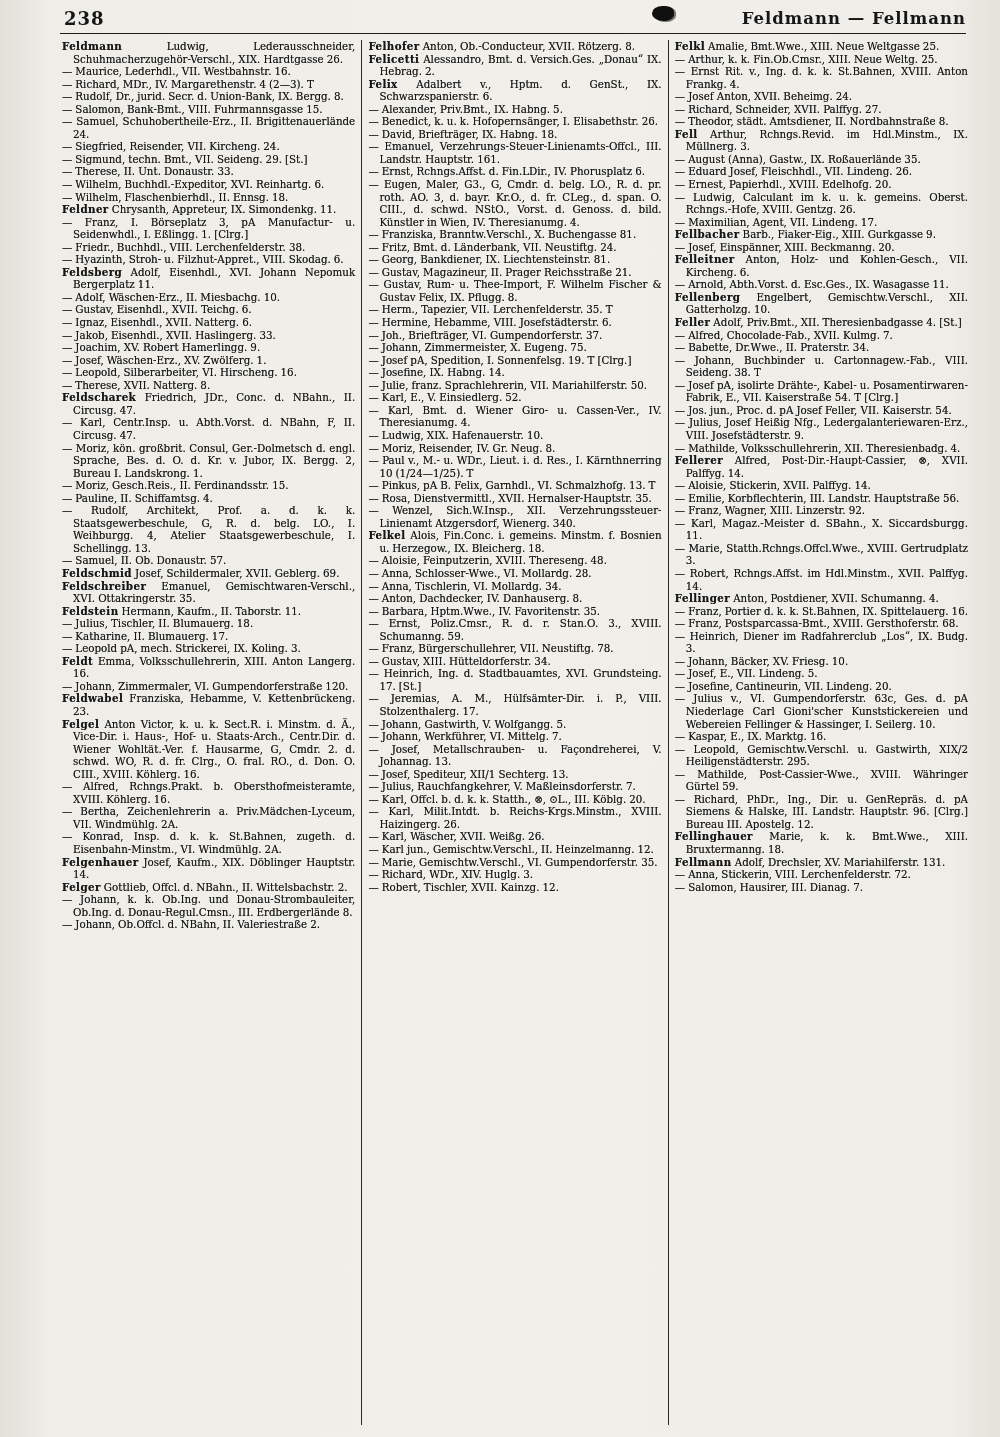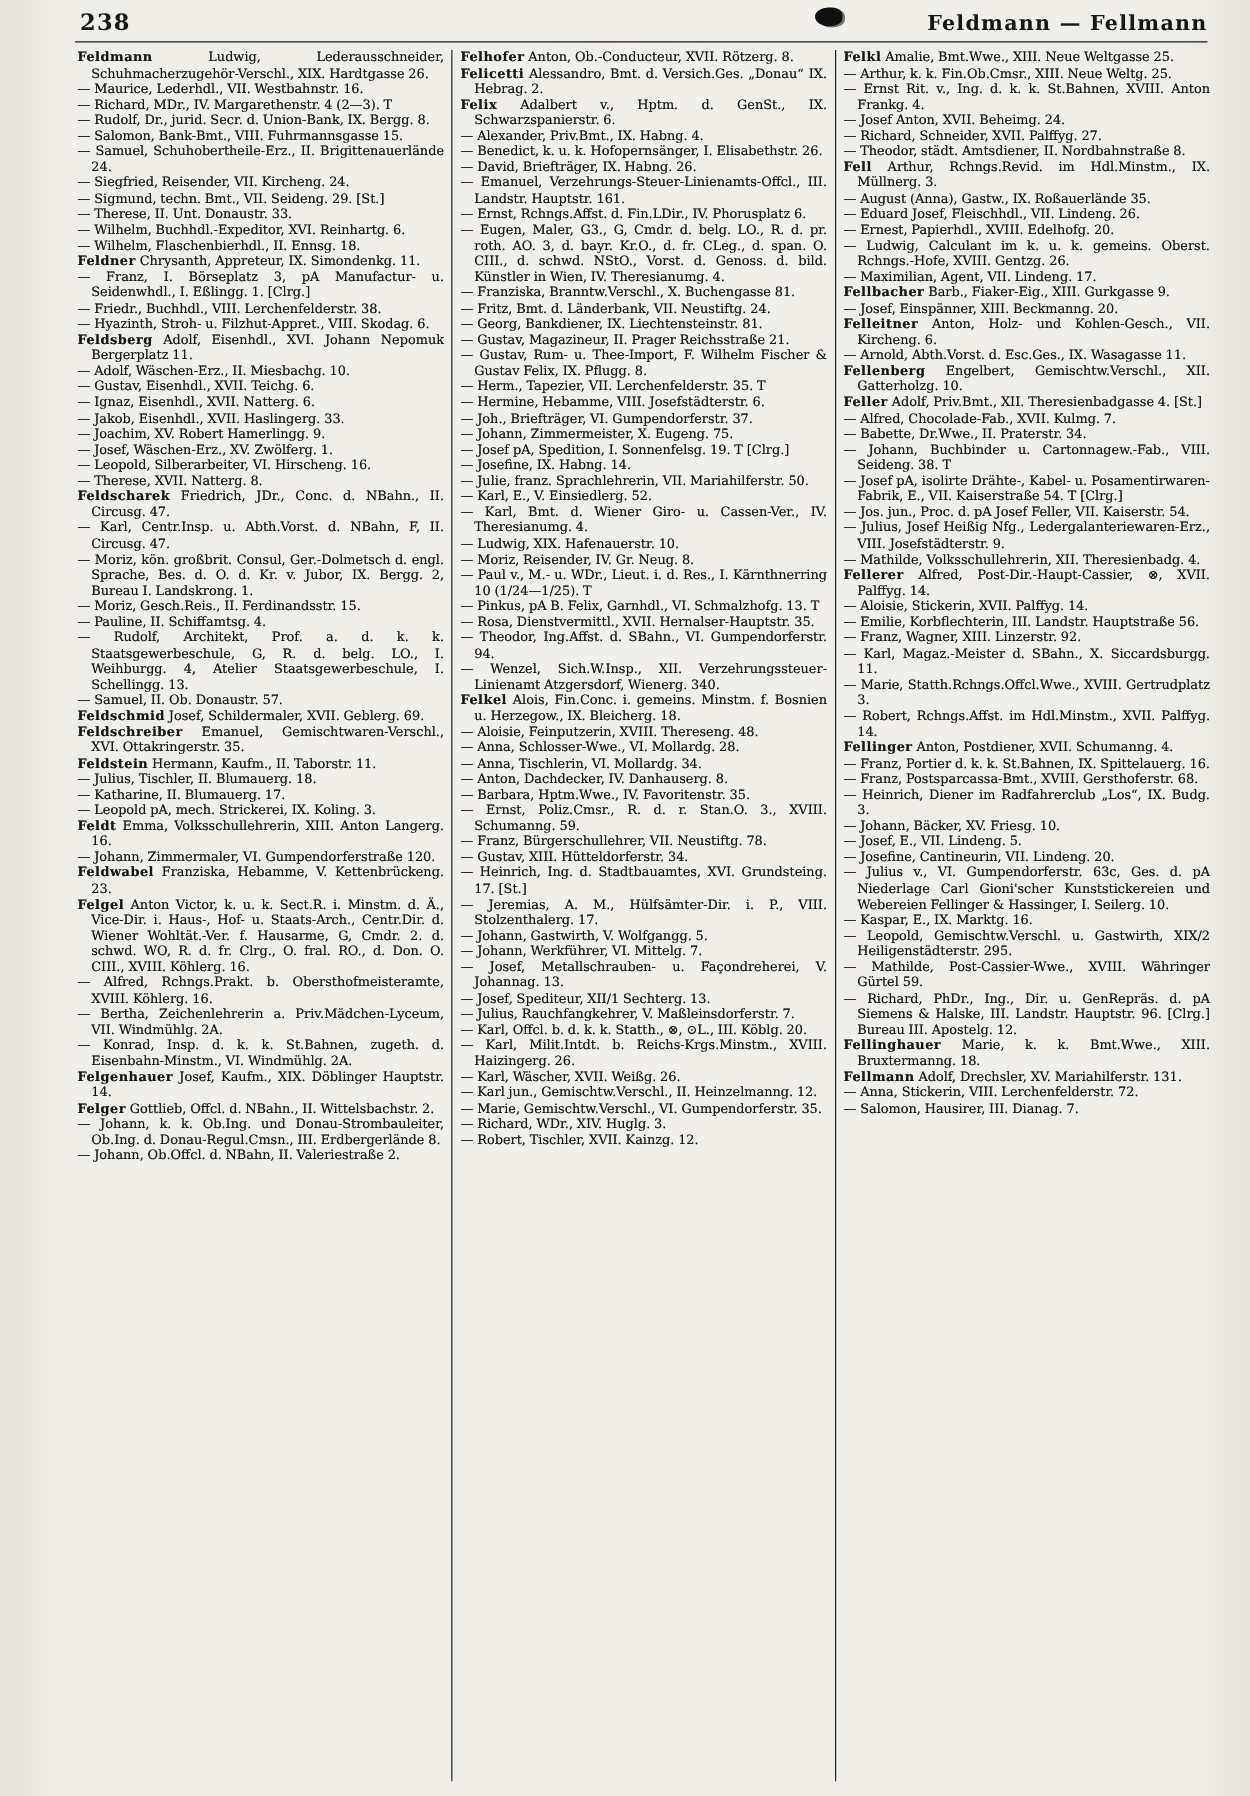--- a/index.html
+++ b/index.html
@@ -122,23 +122,23 @@
         <p class="entry"><b>Felgenhauer</b> Josef, Kaufm., XIX. Döblinger Hauptstr. 14.</p>
         <p class="entry"><b>Felger</b> Gottlieb, Offcl. d. NBahn., II. Wittelsbachstr. 2.</p>
         <p class="entry">— Johann, k. k. Ob.Ing. und Donau-Strombauleiter, Ob.Ing. d. Donau-Regul.Cmsn., III. Erdbergerlände 8.</p>
         <p class="entry">— Johann, Ob.Offcl. d. NBahn, II. Valeriestraße 2.</p>
       </div>
     <div class="vdiv"></div>
     <div class="col" id="col-1">
         <p class="entry"><b>Felhofer</b> Anton, Ob.-Conducteur, XVII. Rötzerg. 8.</p>
         <p class="entry"><b>Felicetti</b> Alessandro, Bmt. d. Versich.Ges. „Donau“ IX. Hebrag. 2.</p>
         <p class="entry"><b>Felix</b> Adalbert v., Hptm. d. GenSt., IX. Schwarzspanierstr. 6.</p>
-        <p class="entry">— Alexander, Priv.Bmt., IX. Habng. 4.</p>
+        <p class="entry">— Alexander, Priv.Bmt., IX. Habng. 5.</p>
         <p class="entry">— Benedict, k. u. k. Hofopernsänger, I. Elisabethstr. 26.</p>
-        <p class="entry">— David, Briefträger, IX. Habng. 26.</p>
+        <p class="entry">— David, Briefträger, IX. Habng. 18.</p>
         <p class="entry">— Emanuel, Verzehrungs-Steuer-Linienamts-Offcl., III. Landstr. Hauptstr. 161.</p>
         <p class="entry">— Ernst, Rchngs.Affst. d. Fin.LDir., IV. Phorusplatz 6.</p>
         <p class="entry">— Eugen, Maler, G3., G, Cmdr. d. belg. LO., R. d. pr. roth. AO. 3, d. bayr. Kr.O., d. fr. CLeg., d. span. O. CIII., d. schwd. NStO., Vorst. d. Genoss. d. bild. Künstler in Wien, IV. Theresianumg. 4.</p>
         <p class="entry">— Franziska, Branntw.Verschl., X. Buchengasse 81.</p>
         <p class="entry">— Fritz, Bmt. d. Länderbank, VII. Neustiftg. 24.</p>
         <p class="entry">— Georg, Bankdiener, IX. Liechtensteinstr. 81.</p>
         <p class="entry">— Gustav, Magazineur, II. Prager Reichsstraße 21.</p>
         <p class="entry">— Gustav, Rum- u. Thee-Import, F. Wilhelm Fischer &amp; Gustav Felix, IX. Pflugg. 8.</p>
         <p class="entry">— Herm., Tapezier, VII. Lerchenfelderstr. 35. T</p>
         <p class="entry">— Hermine, Hebamme, VIII. Josefstädterstr. 6.</p>
@@ -147,21 +147,20 @@
         <p class="entry">— Josef pA, Spedition, I. Sonnenfelsg. 19. T [Clrg.]</p>
         <p class="entry">— Josefine, IX. Habng. 14.</p>
         <p class="entry">— Julie, franz. Sprachlehrerin, VII. Mariahilferstr. 50.</p>
         <p class="entry">— Karl, E., V. Einsiedlerg. 52.</p>
         <p class="entry">— Karl, Bmt. d. Wiener Giro- u. Cassen-Ver., IV. Theresianumg. 4.</p>
         <p class="entry">— Ludwig, XIX. Hafenauerstr. 10.</p>
         <p class="entry">— Moriz, Reisender, IV. Gr. Neug. 8.</p>
         <p class="entry">— Paul v., M.- u. WDr., Lieut. i. d. Res., I. Kärnthnerring 10 (1/24—1/25). T</p>
         <p class="entry">— Pinkus, pA B. Felix, Garnhdl., VI. Schmalzhofg. 13. T</p>
         <p class="entry">— Rosa, Dienstvermittl., XVII. Hernalser-Hauptstr. 35.</p>
-        <p class="entry">— Theodor, Ing.Affst. d. SBahn., VI. Gumpendorferstr. 94.</p>
         <p class="entry">— Wenzel, Sich.W.Insp., XII. Verzehrungssteuer-Linienamt Atzgersdorf, Wienerg. 340.</p>
         <p class="entry"><b>Felkel</b> Alois, Fin.Conc. i. gemeins. Minstm. f. Bosnien u. Herzegow., IX. Bleicherg. 18.</p>
         <p class="entry">— Aloisie, Feinputzerin, XVIII. Thereseng. 48.</p>
         <p class="entry">— Anna, Schlosser-Wwe., VI. Mollardg. 28.</p>
         <p class="entry">— Anna, Tischlerin, VI. Mollardg. 34.</p>
         <p class="entry">— Anton, Dachdecker, IV. Danhauserg. 8.</p>
         <p class="entry">— Barbara, Hptm.Wwe., IV. Favoritenstr. 35.</p>
         <p class="entry">— Ernst, Poliz.Cmsr., R. d. r. Stan.O. 3., XVIII. Schumanng. 59.</p>
         <p class="entry">— Franz, Bürgerschullehrer, VII. Neustiftg. 78.</p>
         <p class="entry">— Gustav, XIII. Hütteldorferstr. 34.</p>

